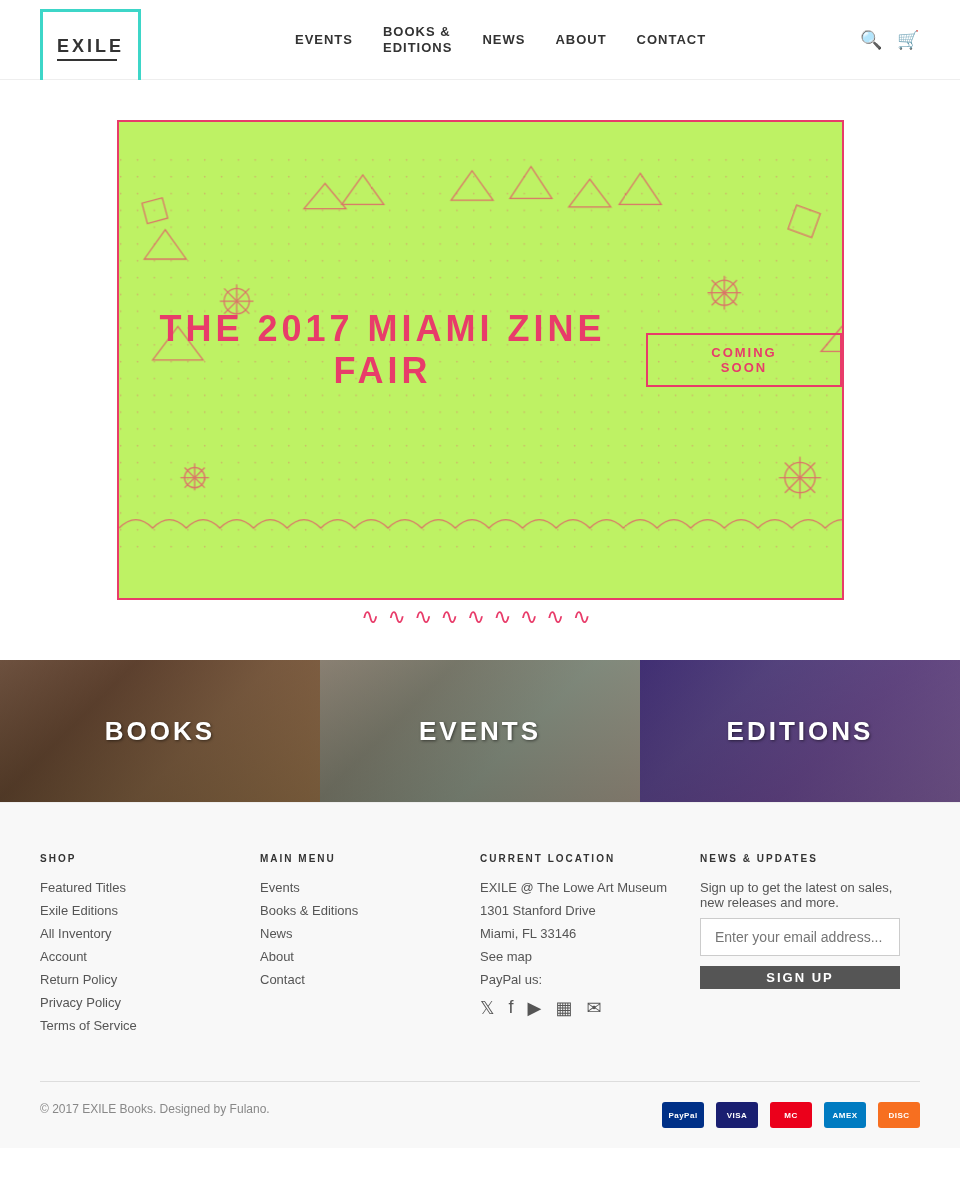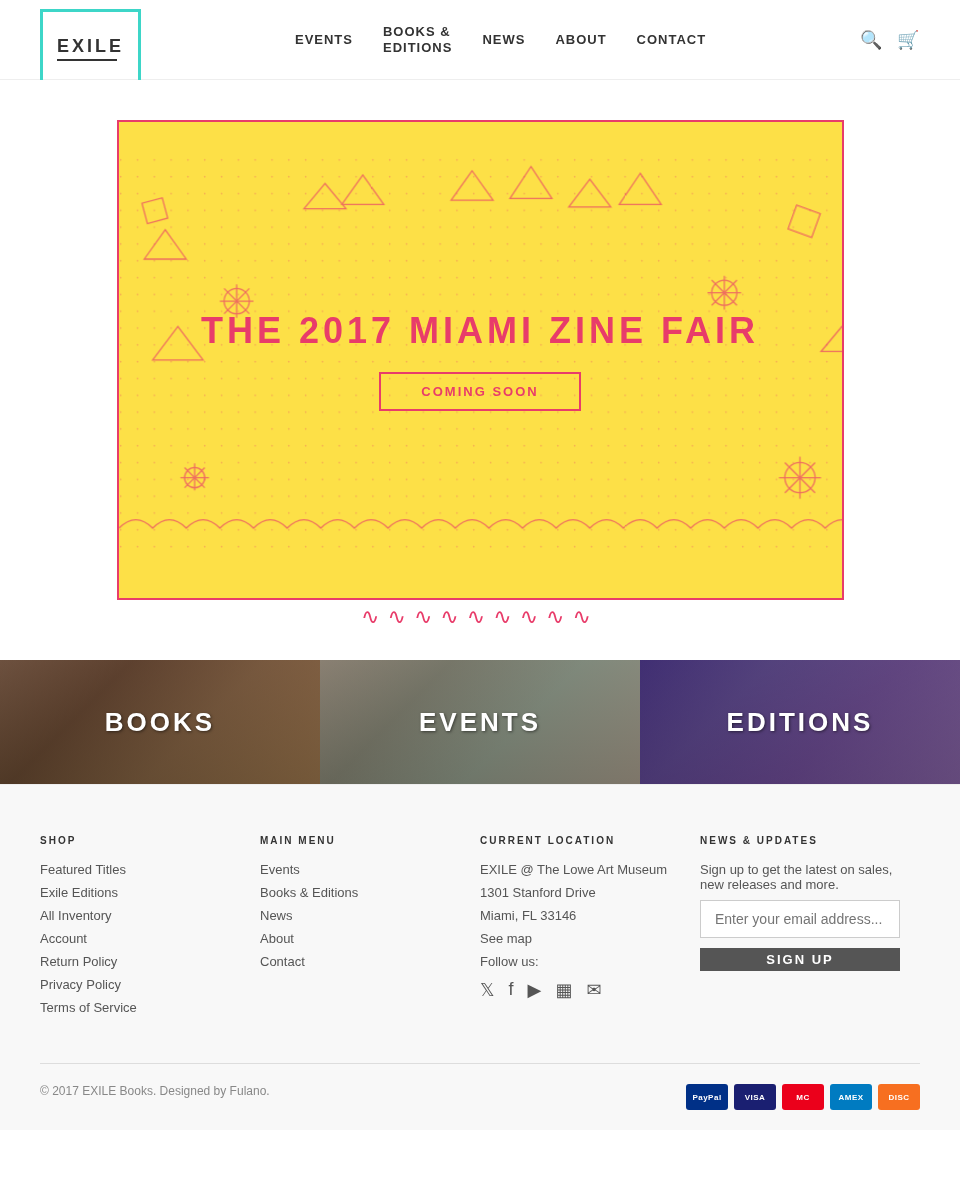--- a/index.html
+++ b/index.html
@@ -79,23 +79,23 @@
       align-items: center;
       min-height: 560px;
       position: relative;
       overflow: hidden;
     }
     .hero-inner {
       width: 727px;
       min-height: 480px;
       border: 2px solid #e83c6a;
       position: relative;
-      background: #fde047;
-      display: flex;
-      flex-direction: column;
+      background: #bef264;
+      display: flex;
+      flex-direction: row;
       align-items: center;
       justify-content: center;
     }
     .hero-title {
       font-size: 36px;
       font-weight: bold;
       letter-spacing: 4px;
       color: #e83c6a;
       text-align: center;
       margin-bottom: 20px;
@@ -112,21 +112,21 @@
       font-weight: bold;
       cursor: pointer;
       z-index: 1;
       position: relative;
     }
 
     
     .sections-row {
       display: flex;
       width: 100%;
-      height: 124px;
+      height: 142px;
       margin-top: 20px;
     }
     .section-card {
       flex: 1;
       position: relative;
       overflow: hidden;
       cursor: pointer;
     }
     .section-books-bg {
       background: linear-gradient(135deg, #8a7060 0%, #6b5040 30%, #a08060 60%, #c8a070 100%);
@@ -223,21 +223,21 @@
       justify-content: space-between;
       border-top: 1px solid #ddd;
       padding-top: 20px;
     }
     .footer-copy {
       font-size: 12px;
       color: #888;
     }
     .payment-icons {
       display: flex;
-      gap: 6px;
+      gap: 12px;
     }
     .payment-icon {
       width: 42px;
       height: 26px;
       border-radius: 3px;
       display: flex;
       align-items: center;
       justify-content: center;
       font-size: 8px;
       font-weight: bold;
@@ -383,21 +383,21 @@
       <a class="footer-link">About</a>
       <a class="footer-link">Contact</a>
     </div>
 
     <div class="footer-col">
       <div class="footer-col-title">CURRENT LOCATION</div>
       <p class="footer-text">EXILE  @ The Lowe Art Museum</p>
       <p class="footer-text">1301 Stanford Drive</p>
       <p class="footer-text">Miami, FL 33146</p>
       <a class="footer-link">See map</a>
-      <p class="footer-text">Follow us:</p>
+      <p class="footer-text">PayPal us:</p>
       <div class="social-icons">
         <a class="social-icon" title="Twitter">𝕏</a>
         <a class="social-icon" title="Facebook">f</a>
         <a class="social-icon" title="YouTube">▶</a>
         <a class="social-icon" title="Instagram">▦</a>
         <a class="social-icon" title="Email">✉</a>
       </div>
     </div>
 
     <div class="footer-col">

